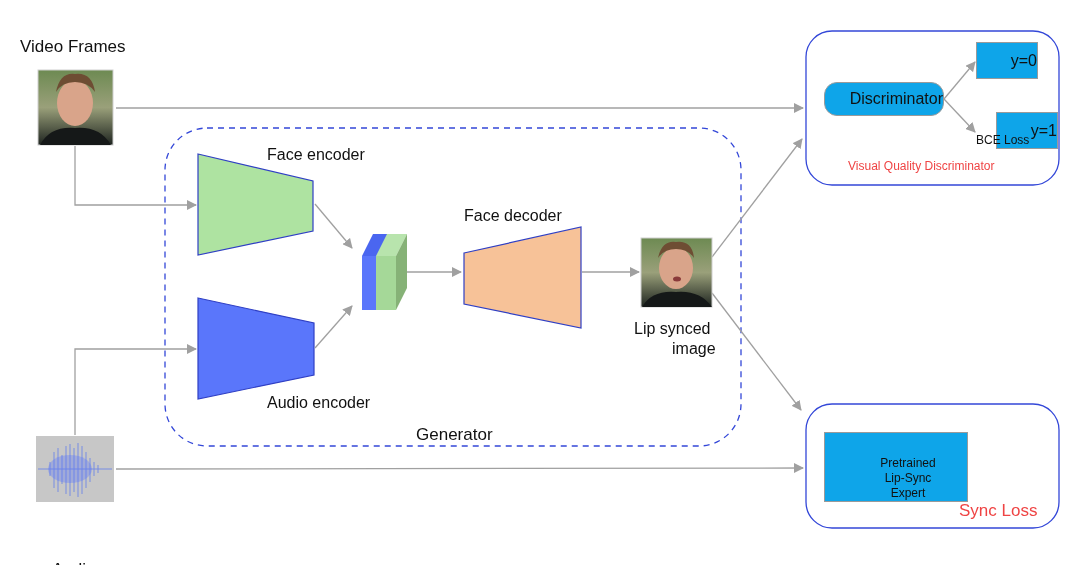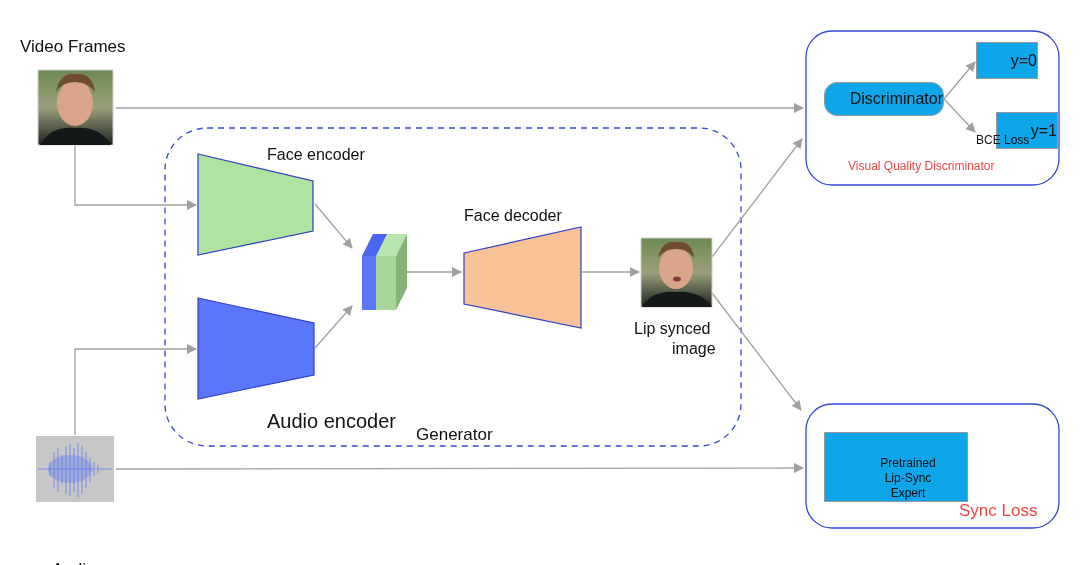--- a/index.html
+++ b/index.html
@@ -94,21 +94,21 @@
       <line x1="98" y1="465" x2="98" y2="473"></line>
     </g>
     <ellipse cx="70" cy="469" rx="22" ry="14" fill="#5a76fb" opacity="0.35"></ellipse>
   </g>
 </svg>
 
 <div class="lbl" style="left:20px; top:37px; font-size:17px;">Video Frames</div>
 <div class="lbl" style="left:52px; top:512px; font-size:17px;margin-top:48px;">Audio</div>
 
 <div class="lbl" style="left:267px; top:146px; font-size:16px;">Face encoder</div>
-<div class="lbl" style="left:267px; top:394px; font-size:20px;margin-top:16px;">Audio encoder</div>
+<div class="lbl" style="left:267px; top:394px; font-size:16px;">Audio encoder</div>
 <div class="lbl" style="left:464px; top:207px; font-size:16px;">Face decoder</div>
 <div class="lbl" style="left:416px; top:425px; font-size:17px;">Generator</div>
 <div class="lbl" style="left:634px; top:320px; font-size:16px;">Lip synced</div>
 <div class="lbl" style="left:640px; top:340px; font-size:16px;margin-left:32px;">image</div>
 
 <div class="box" style="left:824px; top:82px; width:118px; height:32px; font-size:16px;border-radius:13px;">
   <span>Discriminator</span>
 </div>
 <div class="box" style="left:976px; top:42px; width:60px; height:35px; font-size:16px;">
   <span>y=0</span>

